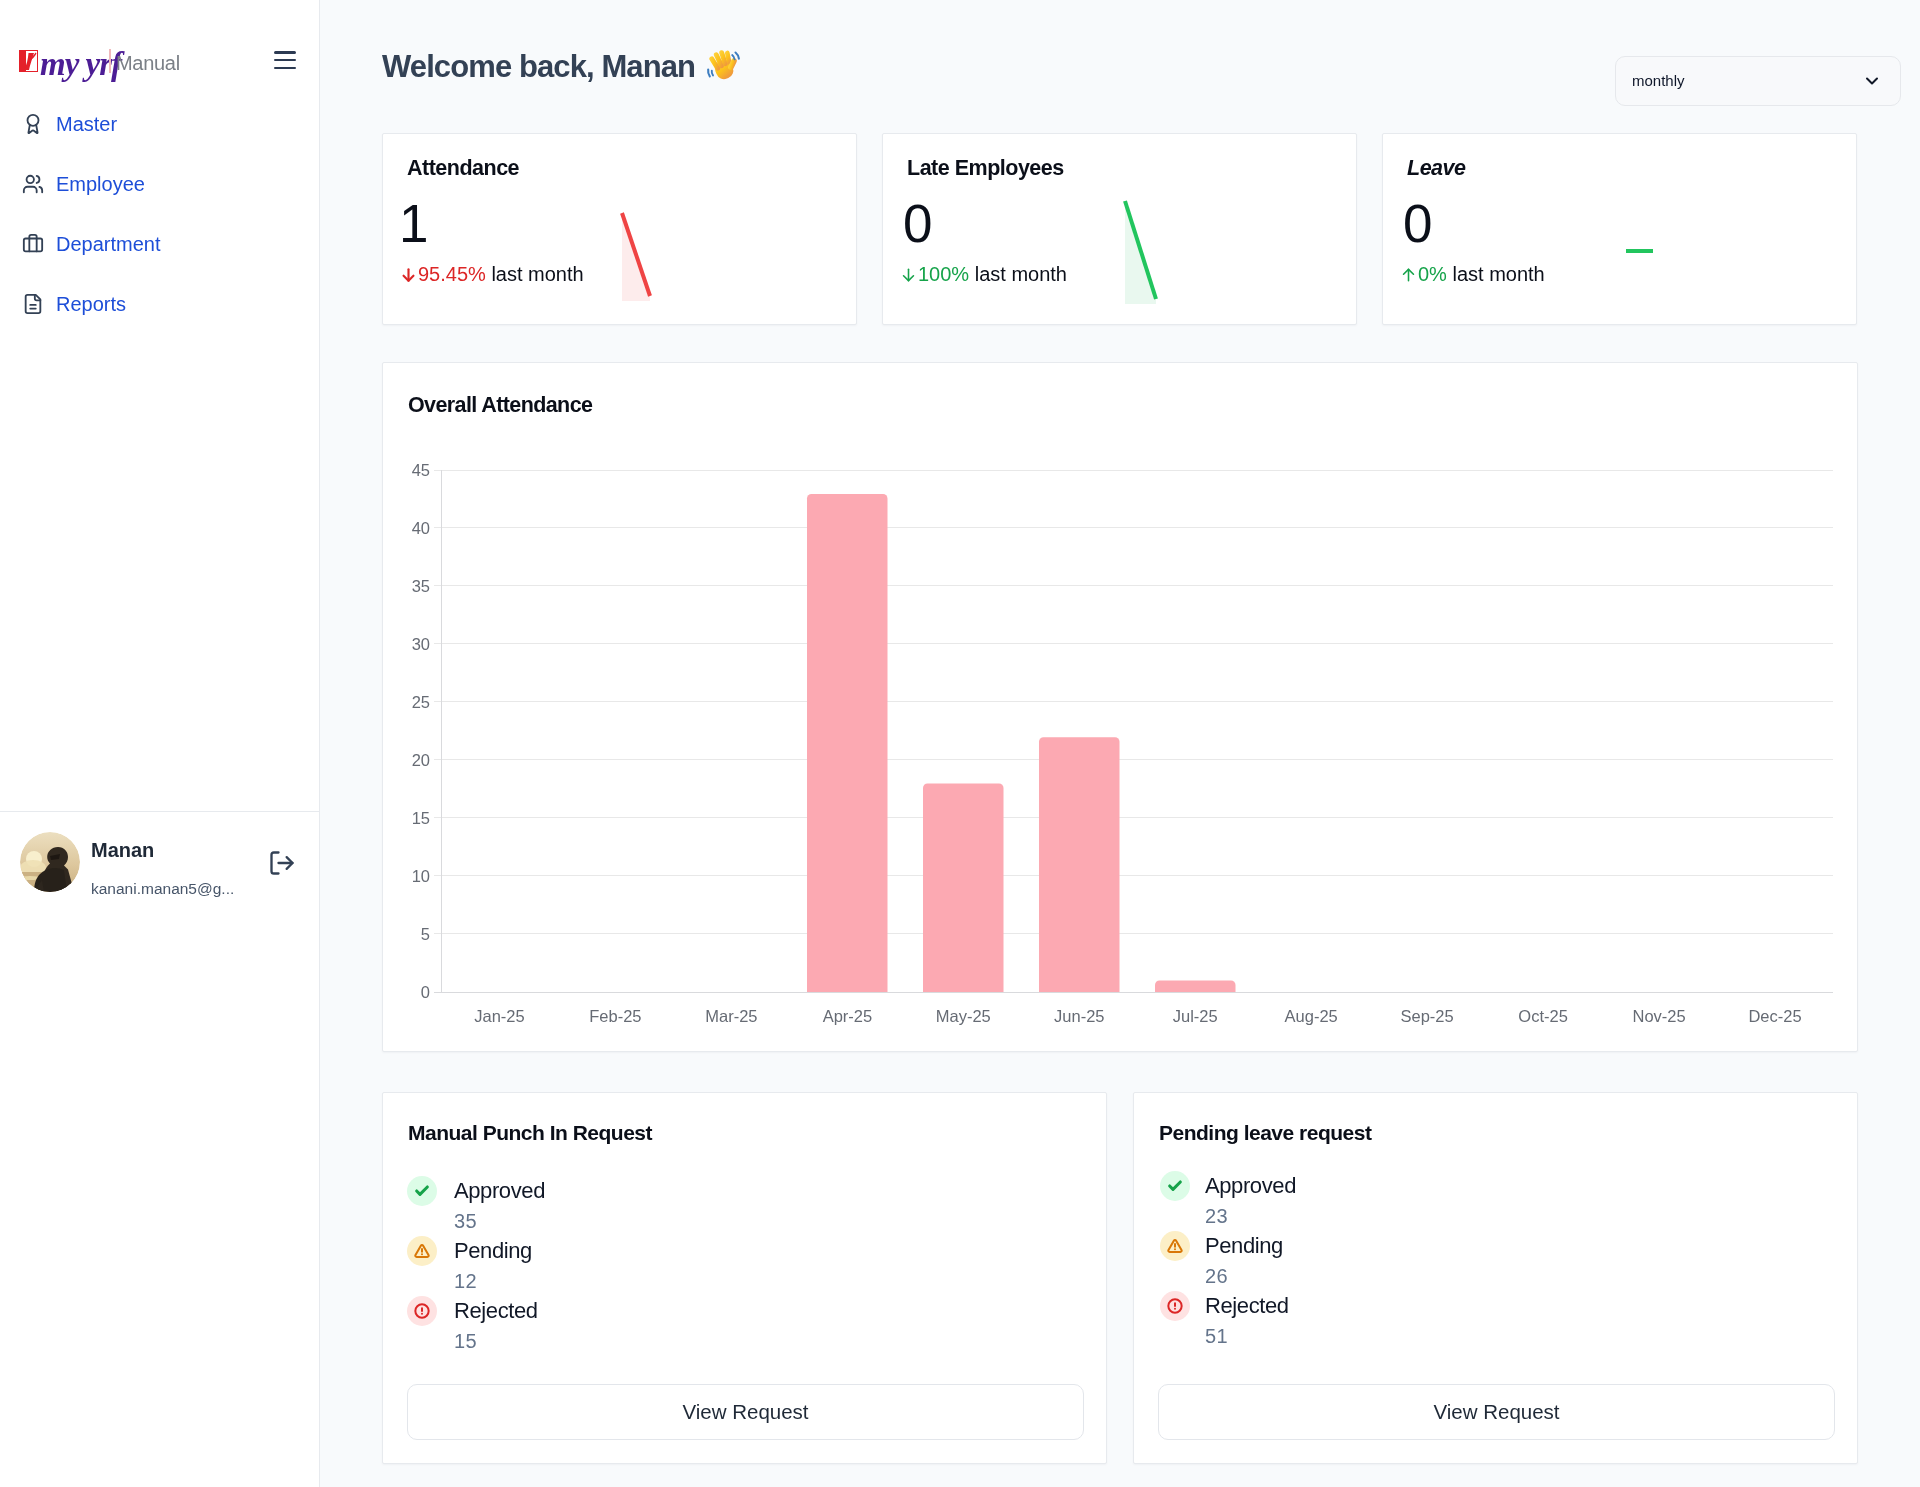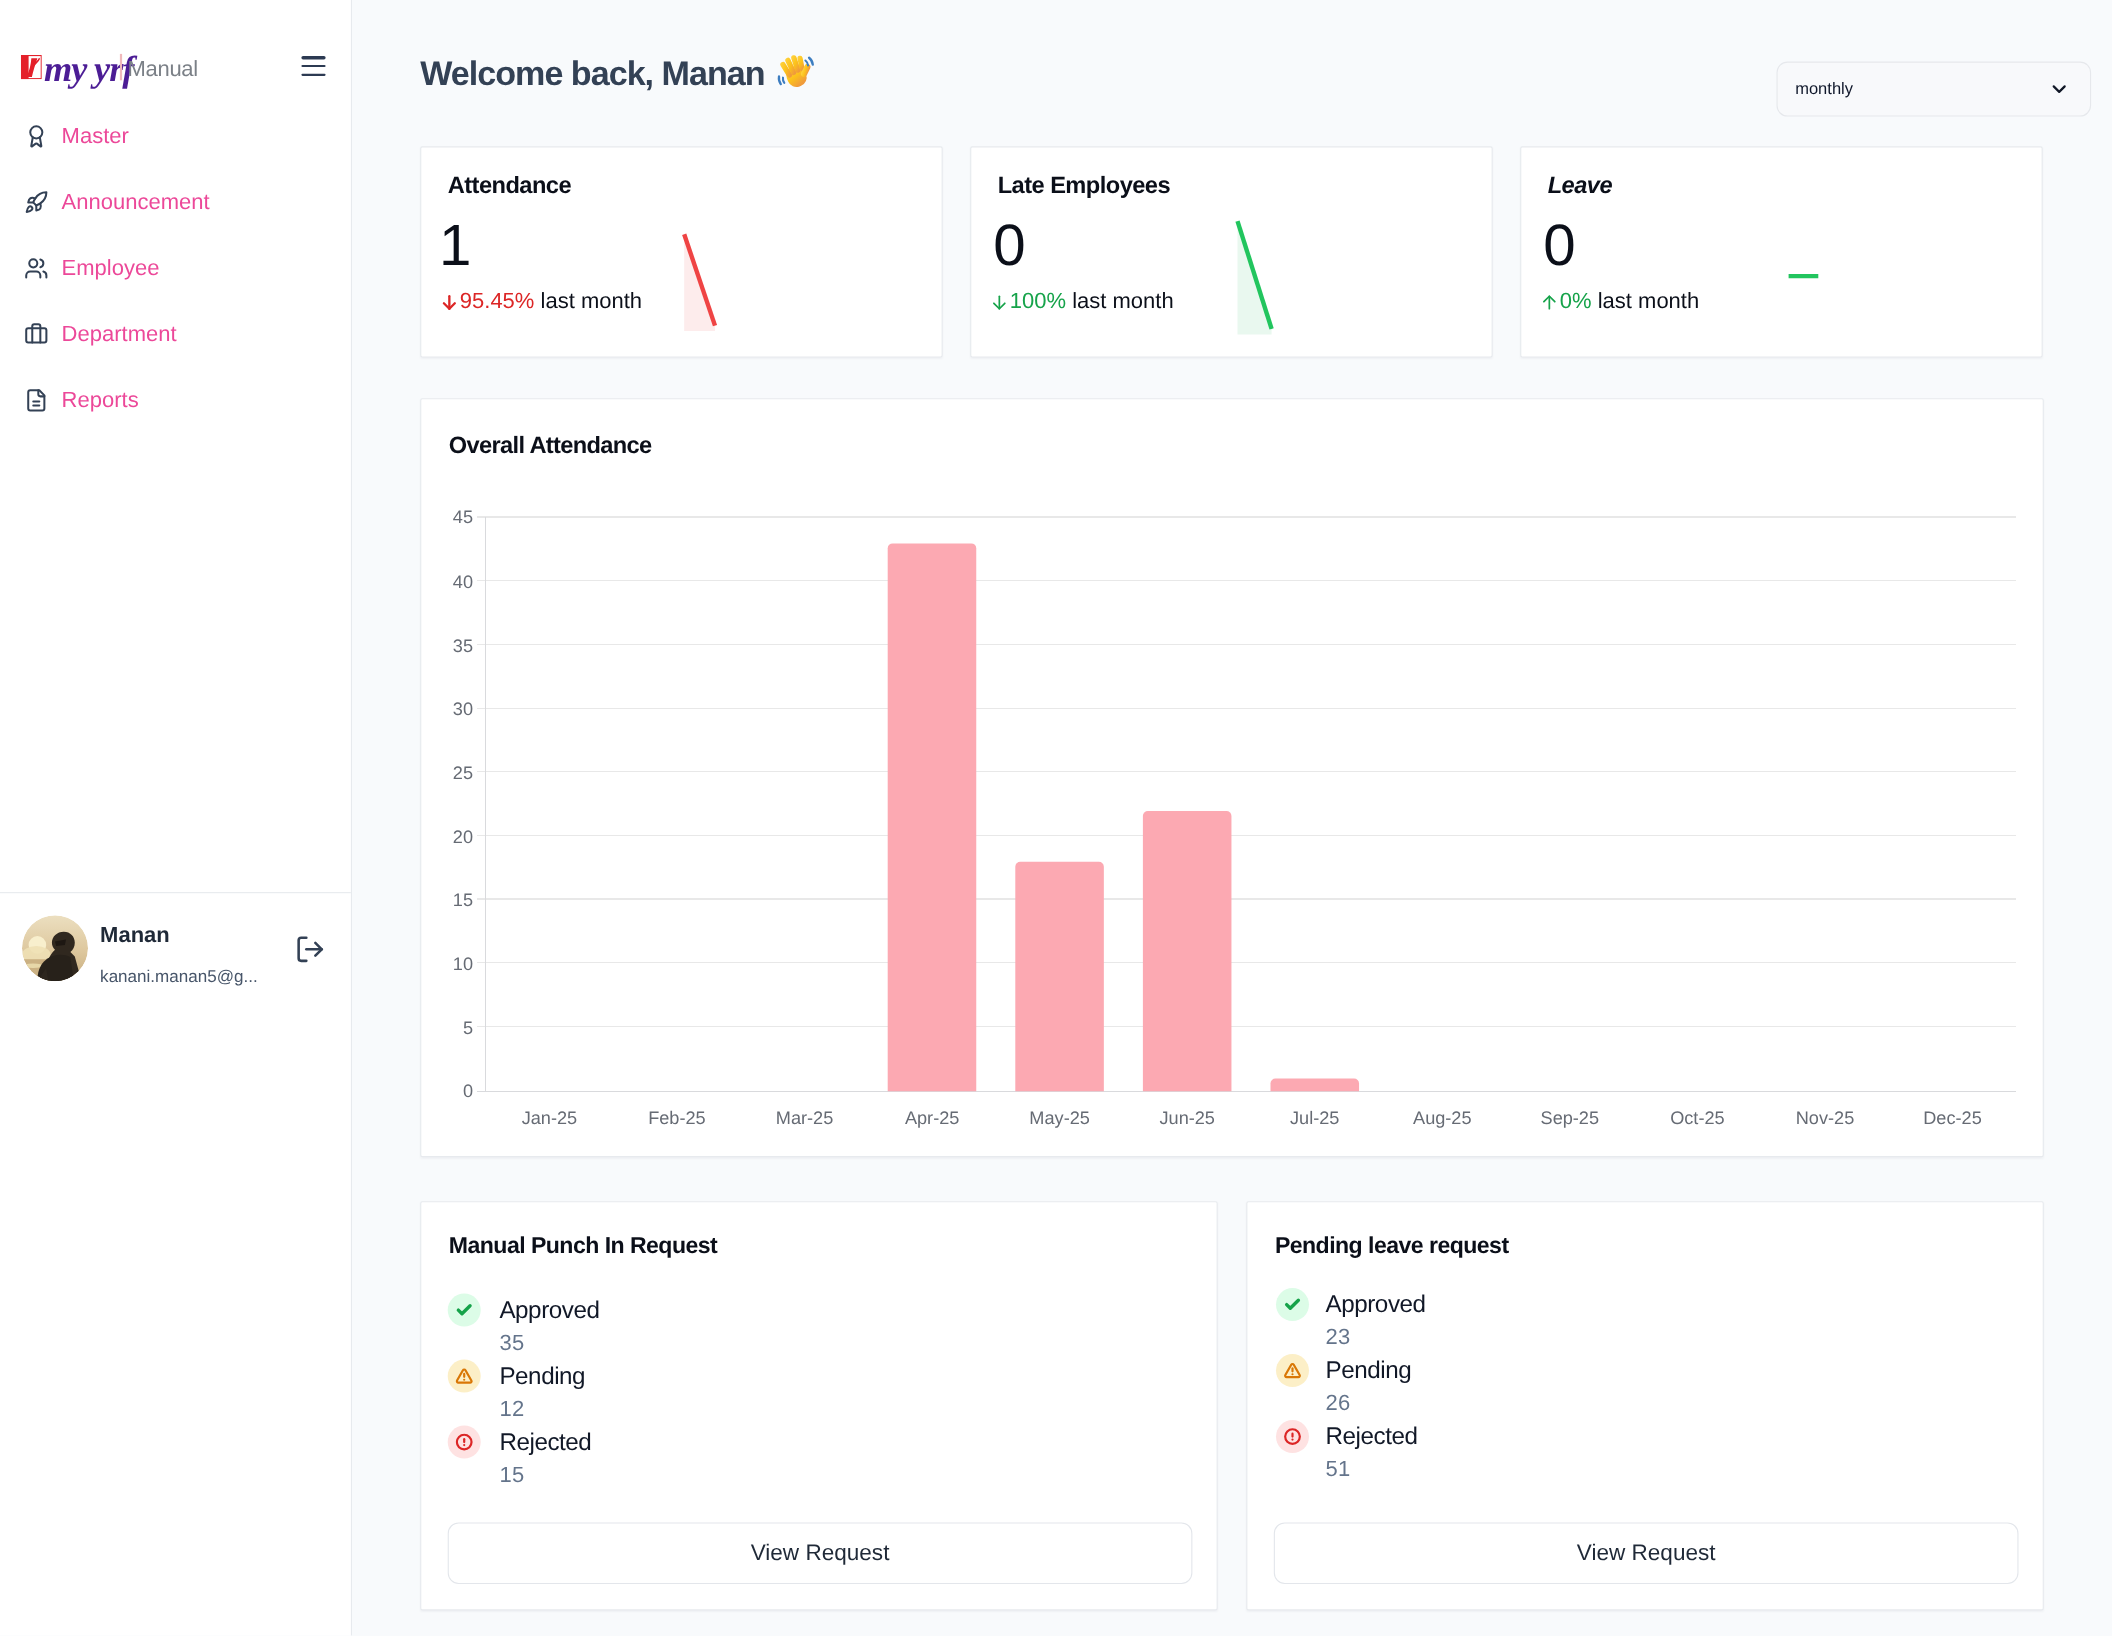--- a/index.html
+++ b/index.html
@@ -8,21 +8,21 @@
   
   #sidebar { position:absolute; left:0; top:0; width:320px; height:1487px; background:#fff; border-right:1px solid #e7eaee; }
   #logo-mark { position:absolute; left:19px; top:50px; }
   #brand { position:absolute; left:40px; top:46px; font-family:"Liberation Serif", serif; font-style:italic; font-weight:bold; font-size:33px; color:#4c1d95; letter-spacing:-1px; }
   #brand-div { position:absolute; left:109px; top:49px; width:1.5px; height:24px; background:#f0b9bb; }
   #brand-admin { position:absolute; left:116px; top:51.5px; font-size:20px; color:#7b8087; letter-spacing:-0.3px; }
   #burger { position:absolute; left:274px; top:51px; width:22px; }
   #burger div { height:2.6px; background:#2c3a52; border-radius:2px; margin-bottom:5.2px; }
 
   .nav { position:absolute; left:4px; right:5px; top:100px; }
-  .nav-item { position:relative; height:48px; margin-bottom:12px; border-radius:12px; display:flex; align-items:center; color:#ec4899; font-size:20px; font-weight:500; }
+  .nav-item { position:relative; height:48px; margin-bottom:12px; border-radius:12px; display:flex; align-items:center; color:#1d4ed8; font-size:20px; font-weight:500; }
   .nav-item svg { position:absolute; left:18px; width:22px; height:22px; }
   .nav-item span { position:absolute; left:52px; }
   .nav-item.active { background:#f1f5f9; color:#e4202a; }
 
   #user-sec { position:absolute; left:0; top:811px; width:319px; border-top:1px solid #e7eaee; }
   #avatar { position:absolute; left:20px; top:20px; width:60px; height:60px; border-radius:50%; overflow:hidden; }
   #uname { position:absolute; left:91px; top:27px; font-size:20px; font-weight:600; color:#1f2937; }
   #uemail { position:absolute; left:91px; top:68px; font-size:15.5px; color:#475569; }
   #logout { position:absolute; left:268px; top:37px; width:28px; height:28px; }
 
@@ -70,29 +70,20 @@
       <div></div>
     </div>
 
   <div class="nav">
     <div class="nav-item">
       <svg viewBox="0 0 24 24" fill="none" stroke="#334155" stroke-width="2" stroke-linecap="round" stroke-linejoin="round">
           <path d="m15.477 12.89 1.515 8.526a.5.5 0 0 1-.81.47l-3.58-2.687a1 1 0 0 0-1.197 0l-3.586 2.686a.5.5 0 0 1-.81-.469l1.514-8.526"></path>
           <circle cx="12" cy="8" r="6"></circle>
         </svg>
       <span>Master</span>
-    </div>
-    <div class="nav-item">
-      <svg viewBox="0 0 24 24" fill="none" stroke="#334155" stroke-width="2" stroke-linecap="round" stroke-linejoin="round">
-          <path d="M4.5 16.5c-1.5 1.26-2 5-2 5s3.74-.5 5-2c.71-.84.7-2.13-.09-2.91a2.18 2.18 0 0 0-2.91-.09z"></path>
-          <path d="m12 15-3-3a22 22 0 0 1 2-3.95A12.88 12.88 0 0 1 22 2c0 2.72-.78 7.5-6 11a22.35 22.35 0 0 1-4 2z"></path>
-          <path d="M9 12H4s.55-3.03 2-4c1.62-1.08 5 0 5 0"></path>
-          <path d="M12 15v5s3.03-.55 4-2c1.08-1.62 0-5 0-5"></path>
-        </svg>
-      <span>Announcement</span>
     </div>
     <div class="nav-item">
       <svg viewBox="0 0 24 24" fill="none" stroke="#334155" stroke-width="2" stroke-linecap="round" stroke-linejoin="round">
           <path d="M16 21v-2a4 4 0 0 0-4-4H6a4 4 0 0 0-4 4v2"></path>
           <circle cx="9" cy="7" r="4"></circle>
           <path d="M22 21v-2a4 4 0 0 0-3-3.87"></path>
           <path d="M16 3.13a4 4 0 0 1 0 7.75"></path>
         </svg>
       <span>Employee</span>
     </div>

